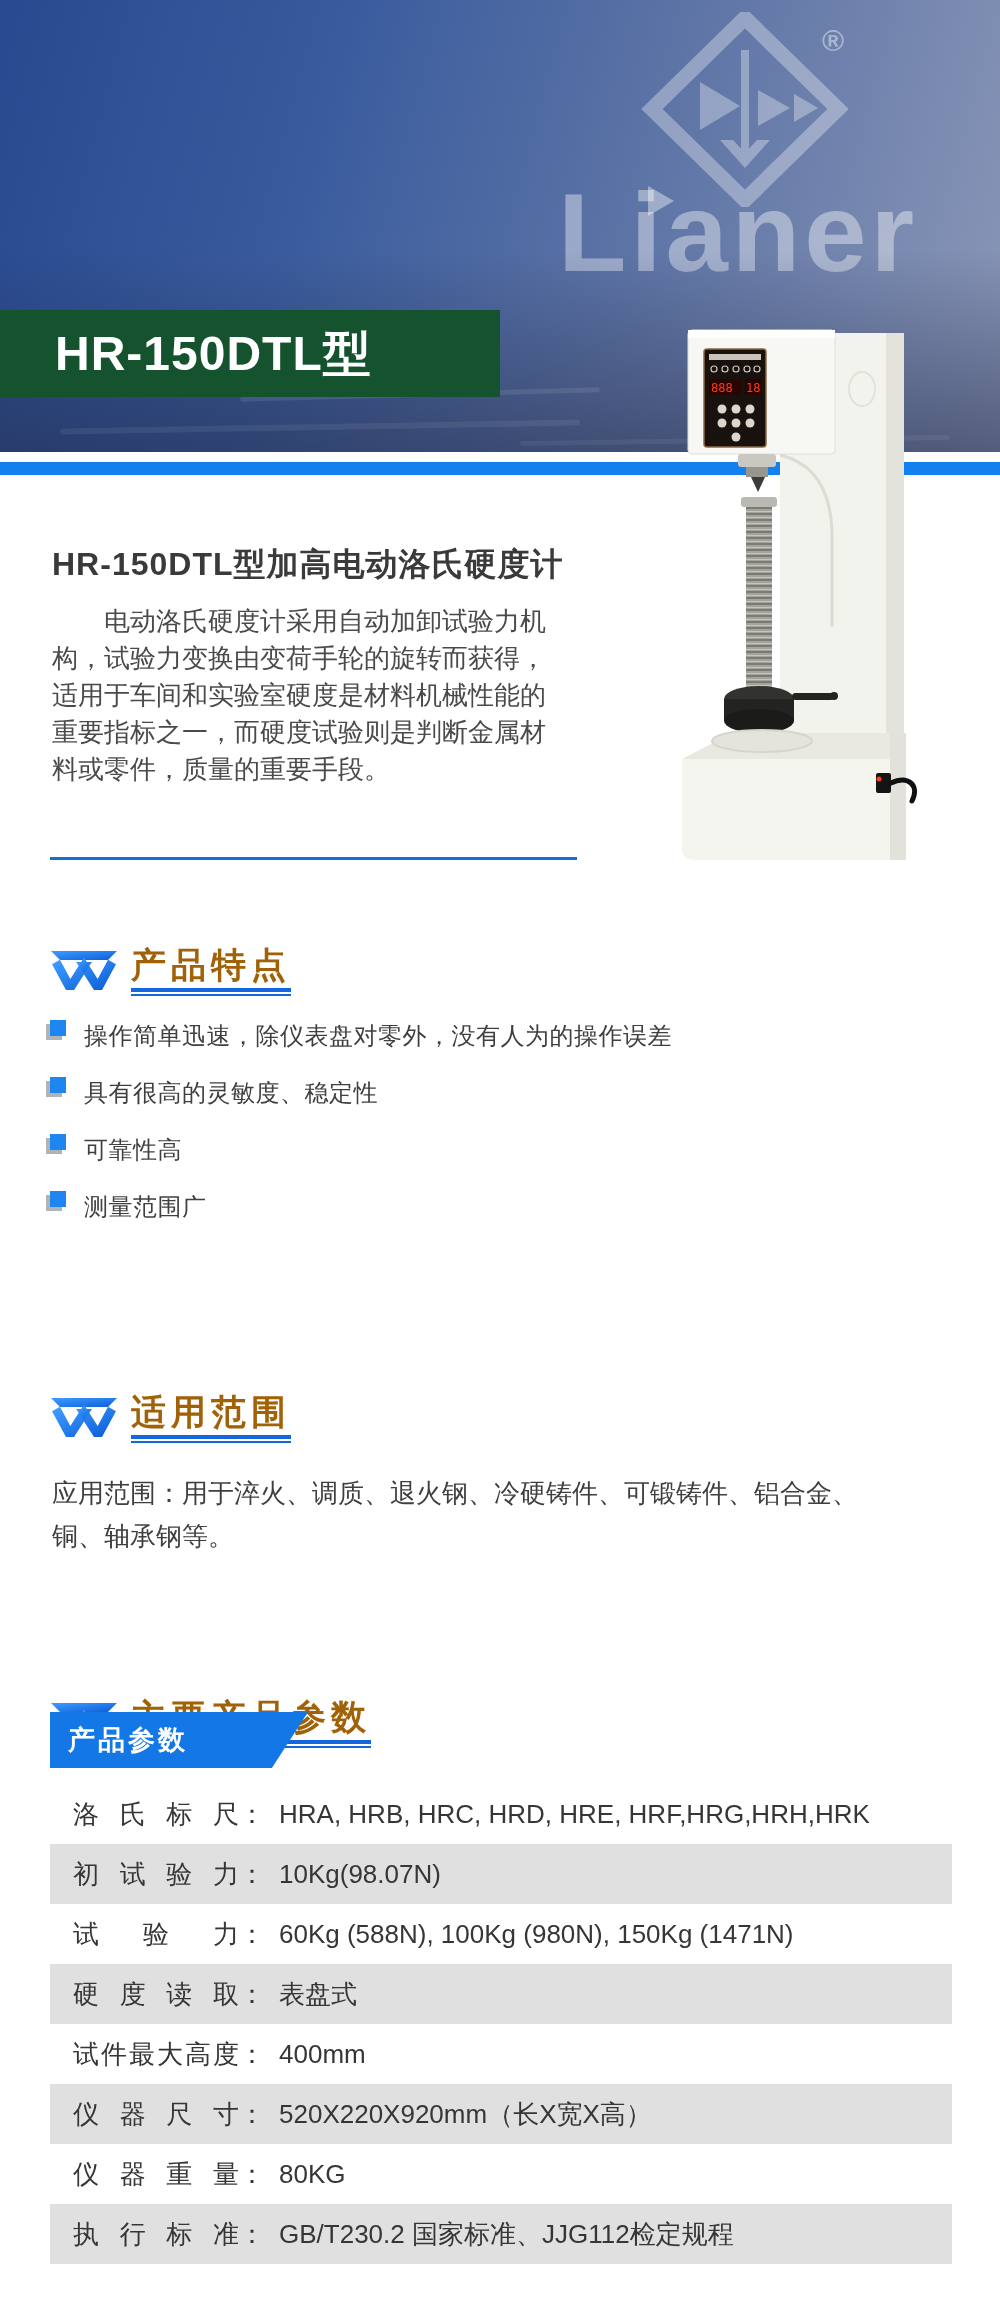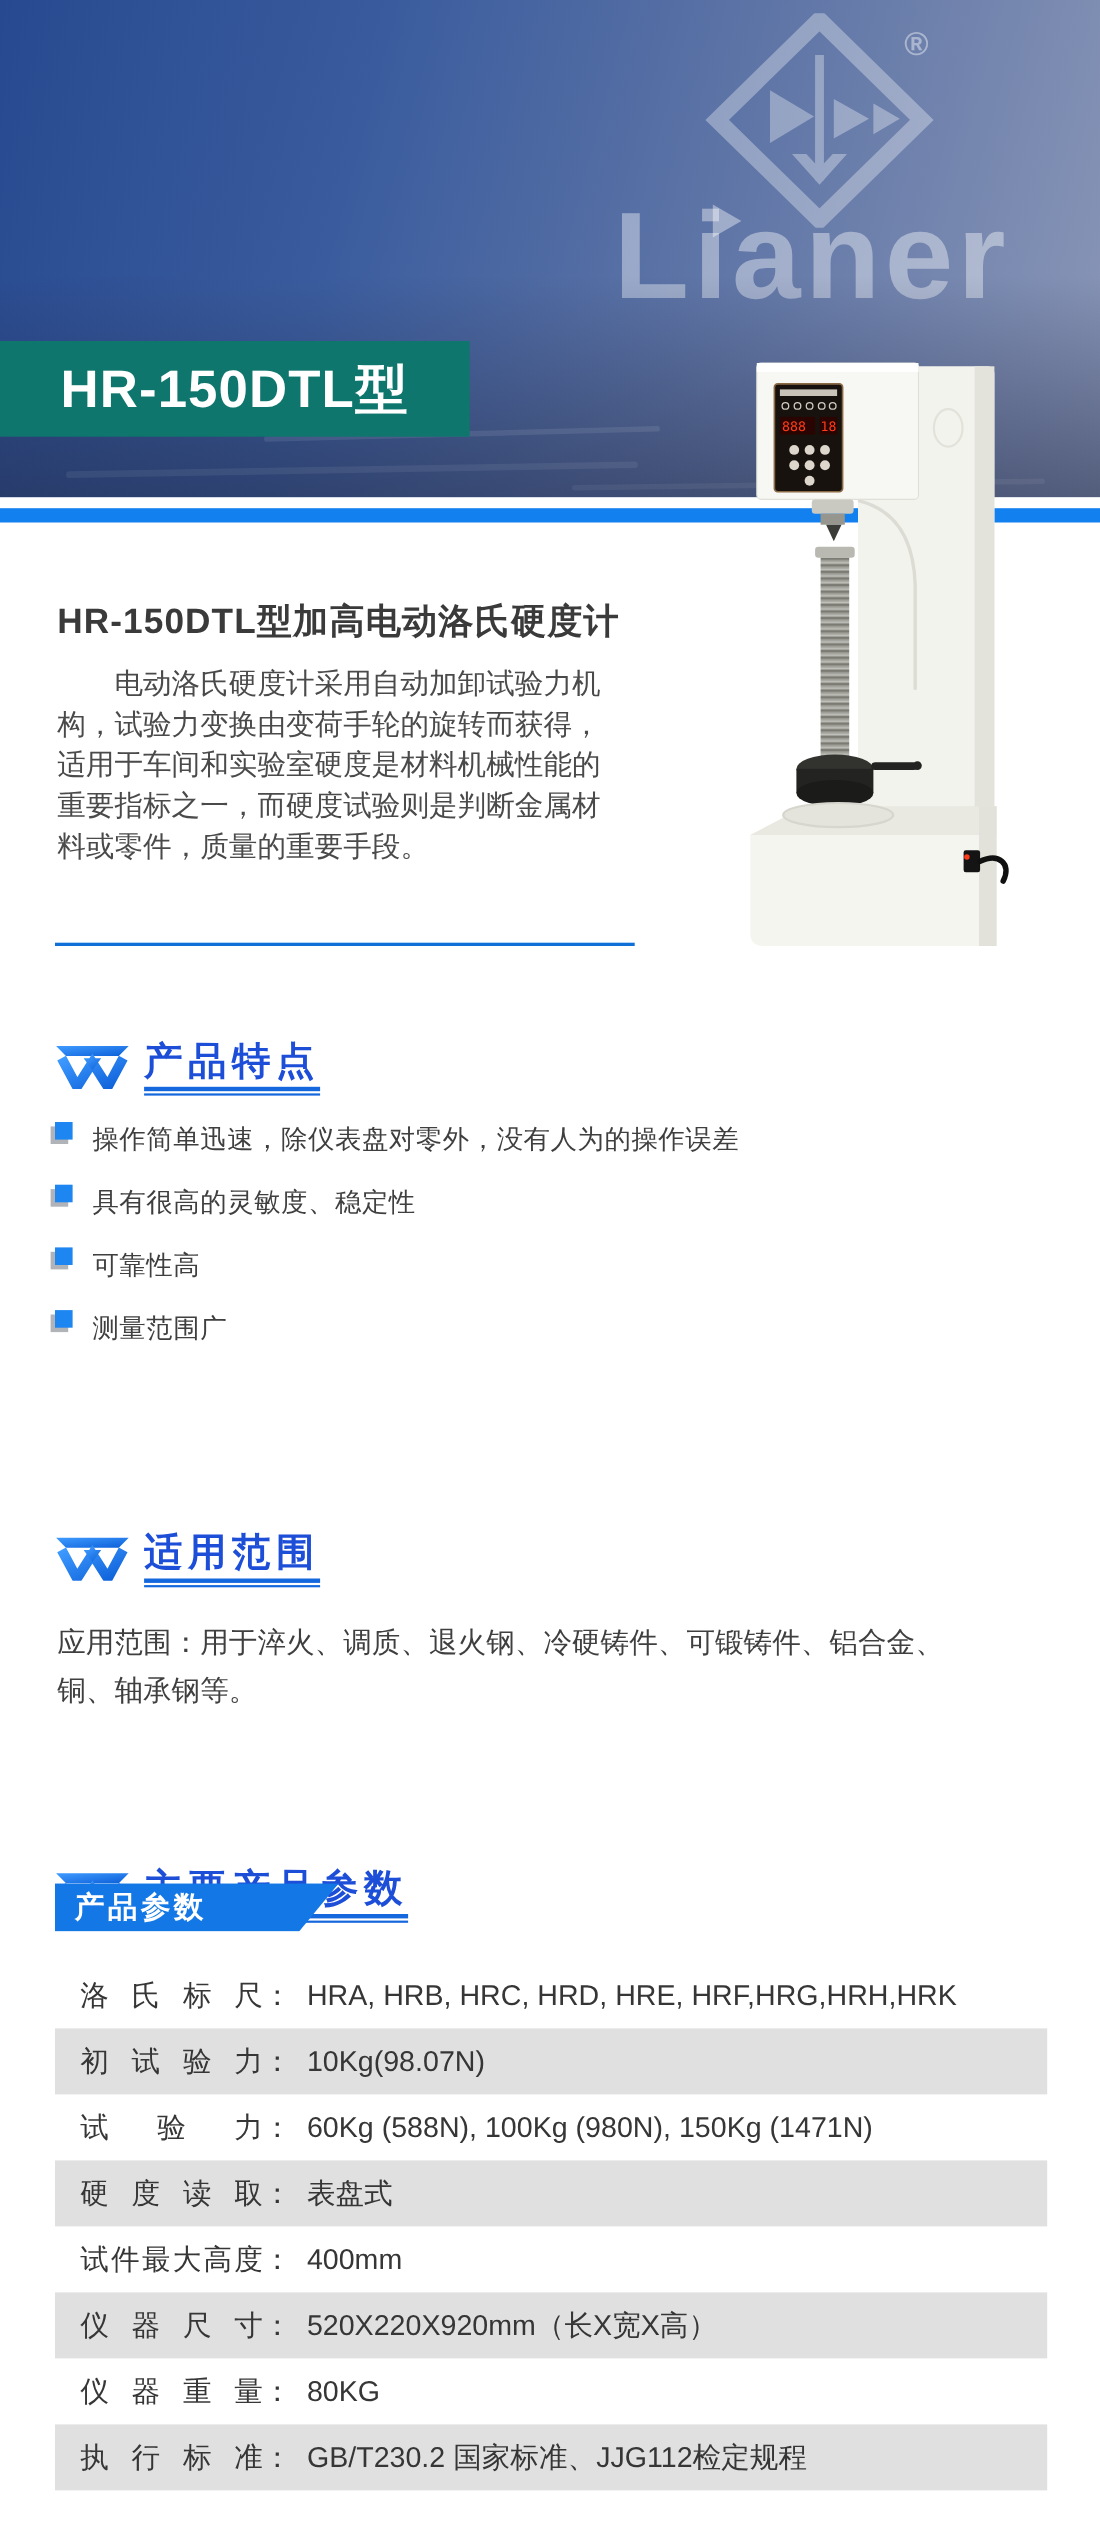--- a/index.html
+++ b/index.html
@@ -33,22 +33,22 @@
     font-size:112px;font-weight:bold;letter-spacing:4px;
     color:rgba(255,255,255,.40);
   }
   .wordmark-tri{
     position:absolute;left:648px;top:186px;width:0;height:0;
     border-left:26px solid rgba(255,255,255,.40);
     border-top:15px solid transparent;border-bottom:15px solid transparent;
   }
   
   .model-banner{
-    position:absolute;left:0;top:310px;width:427px;height:87px;
-    background:#0f766e;display:flex;align-items:center;z-index:3;
+    position:absolute;left:0;top:310px;width:500px;height:87px;
+    background:#14532d;display:flex;align-items:center;z-index:3;
   }
   .model-banner span{
     color:#ffffff;font-weight:bold;font-size:48px;margin-left:55px;letter-spacing:1px;
   }
   .stripe{
     position:absolute;left:0;top:462px;width:1000px;height:13px;
     background:#1380f0;z-index:1;
   }
   
   .machine{position:absolute;left:680px;top:327px;z-index:4;}
@@ -63,21 +63,21 @@
   }
   .pline:first-of-type{text-indent:2em;}
   .divider{
     position:absolute;left:50px;top:857px;width:527px;height:3px;background:#1070d8;
   }
   
   .sec-header{position:absolute;left:50px;display:flex;align-items:flex-start;}
   .wicon{width:68px;height:40px;margin-top:4px;}
   .sec-titlewrap{margin-left:13px;display:inline-block;}
   .sec-title{
-    font-size:35px;font-weight:bold;color:#1d4ed8;letter-spacing:5px;line-height:38px;
+    font-size:35px;font-weight:bold;color:#a16207;letter-spacing:5px;line-height:38px;
   }
   .u1{height:4px;background:#1567dd;margin-top:4px;}
   .u2{height:2px;background:#1567dd;margin-top:2px;}
   .hdr-features{top:946px;}
   .hdr-scope{top:1393px;}
   .hdr-params{top:1698px;}
   
   .bullets{position:absolute;left:50px;top:1020px;width:900px;}
   .bullet{height:57px;display:flex;align-items:flex-start;}
   .sq{
@@ -85,21 +85,21 @@
     box-shadow:-4px 4px 0 #b0b3b8;margin-right:18px;
   }
   .bullet-text{font-size:24px;color:#3f3f3f;letter-spacing:.5px;}
   
   .scope-text{
     position:absolute;left:52px;top:1472px;width:880px;
     font-size:26px;line-height:43px;color:#3f3f3f;
   }
   
   .param-banner{
-    position:absolute;left:50px;top:1712px;width:258px;height:44px;
+    position:absolute;left:50px;top:1712px;width:258px;height:56px;
     background:#1377e5;display:flex;align-items:center;
     clip-path:polygon(0 0,100% 0,86% 100%,0 100%);
   }
   .param-banner span{color:#fff;font-size:27px;font-weight:bold;margin-left:18px;letter-spacing:3px;}
   .ptable{position:absolute;left:50px;top:1784px;width:902px;}
   .prow{
     height:60px;display:flex;align-items:center;
     padding-left:23px;box-sizing:border-box;font-size:26px;color:#363636;
   }
   .prow:nth-of-type(even){background:#e0e0e0;}

